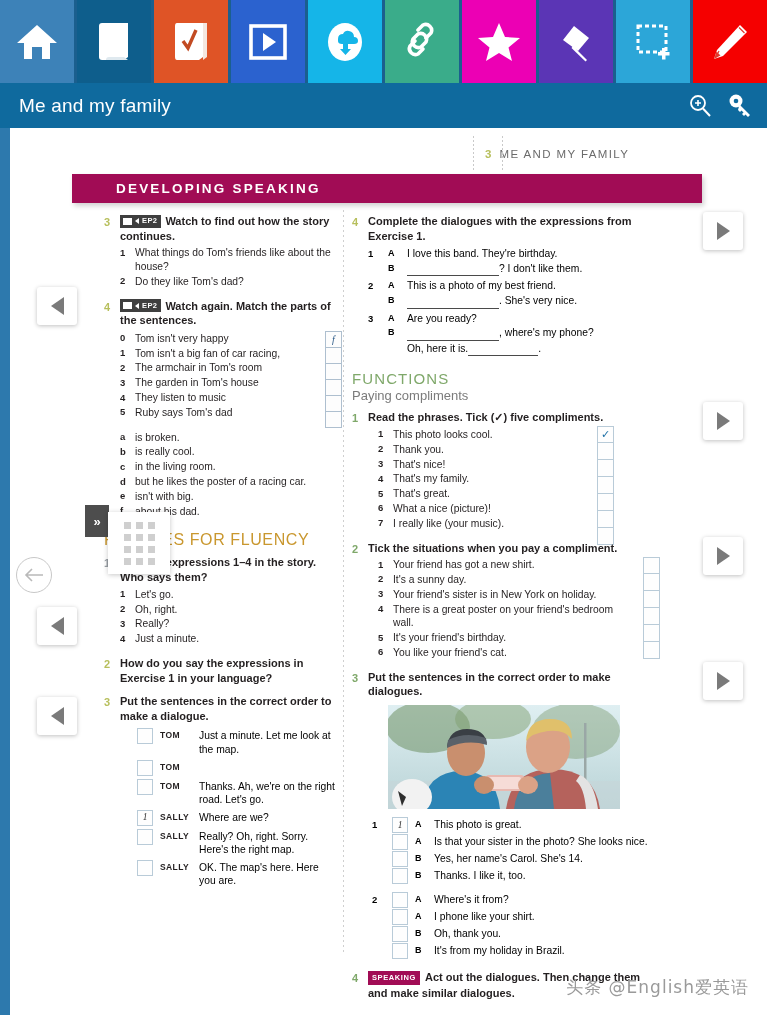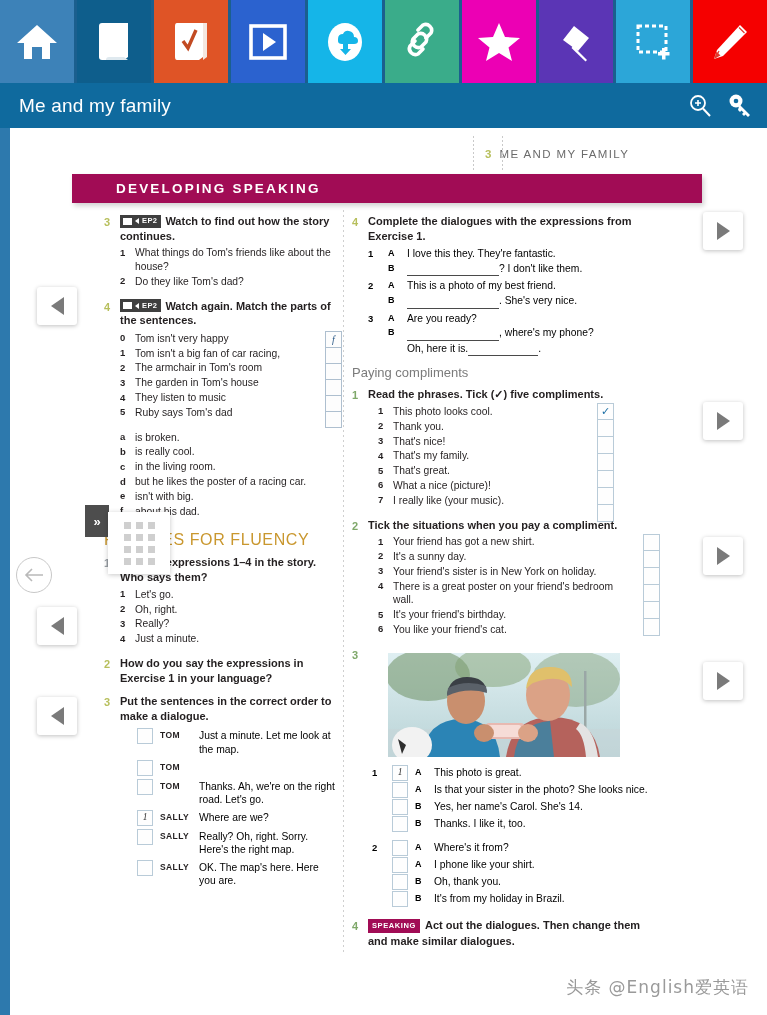--- a/index.html
+++ b/index.html
@@ -480,21 +480,21 @@
     <div class="ex">
       <div class="ex-num">4</div>
       <div class="ex-body">
         <div class="ex-head">Complete the dialogues with the expressions from Exercise 1.</div>
 
         <div class="items" style="margin-top:3px;">
 
           <div class="dlgrow" style="margin-bottom:0;">
             <span class="idx">1</span>
             <span class="sp">A</span>
-            <span class="txt">I love this they. They're fantastic.</span>
+            <span class="txt">I love this band. They're birthday.</span>
           </div>
           <div class="dlgrow" style="margin-bottom:0;">
             <span class="idx"></span>
             <span class="sp">B</span>
             <span class="txt"><span class="fill" style="width:92px;">&nbsp;</span><span>? I don't like them.</span></span>
           </div>
 
           <div class="dlgrow" style="margin-bottom:0;margin-top:2px;">
             <span class="idx">2</span>
             <span class="sp">A</span>
@@ -518,20 +518,21 @@
           </div>
           <div class="dlgrow" style="margin-bottom:0;">
             <span class="idx"></span>
             <span class="sp"></span>
             <span class="txt"><span>Oh, here it is.</span><span class="fill" style="width:70px;">&nbsp;</span><span>.</span></span>
           </div>
         </div>
       </div>
     </div>
 
+    <div class="fn-h">FUNCTIONS</div>
     <div class="fn-sub">Paying compliments</div>
 
     <div class="ex">
       <div class="ex-num green">1</div>
       <div class="ex-body" style="position:relative;">
         <div class="ex-head">Read the phrases. Tick (✓) five compliments.</div>
         <div class="items" style="margin-top:3px; padding-right:70px;">
           <div class="item" style="margin-left:10px;">
             <span class="n">1</span>
             <span class="t">This photo looks cool.</span>
@@ -610,20 +611,21 @@
           <div class="tbox"></div>
           <div class="tbox"></div>
           <div class="tbox"></div>
         </div>
       </div>
     </div>
 
     <div class="ex" style="margin-top:8px;">
       <div class="ex-num green">3</div>
       <div class="ex-body">
+        <div class="ex-head">Put the sentences in the correct order to make dialogues.</div>
 
         <div class="photo">
           <svg width="232" height="104" viewBox="0 0 232 104" preserveAspectRatio="none">
             <defs>
               <linearGradient id="sky" x1="0" y1="0" x2="0" y2="1">
                 <stop offset="0" stop-color="#dfeff2"></stop>
                   <stop offset="1" stop-color="#b9d3d6"></stop>
               </linearGradient>
             </defs>
             <rect width="232" height="104" fill="url(#sky)"></rect>

